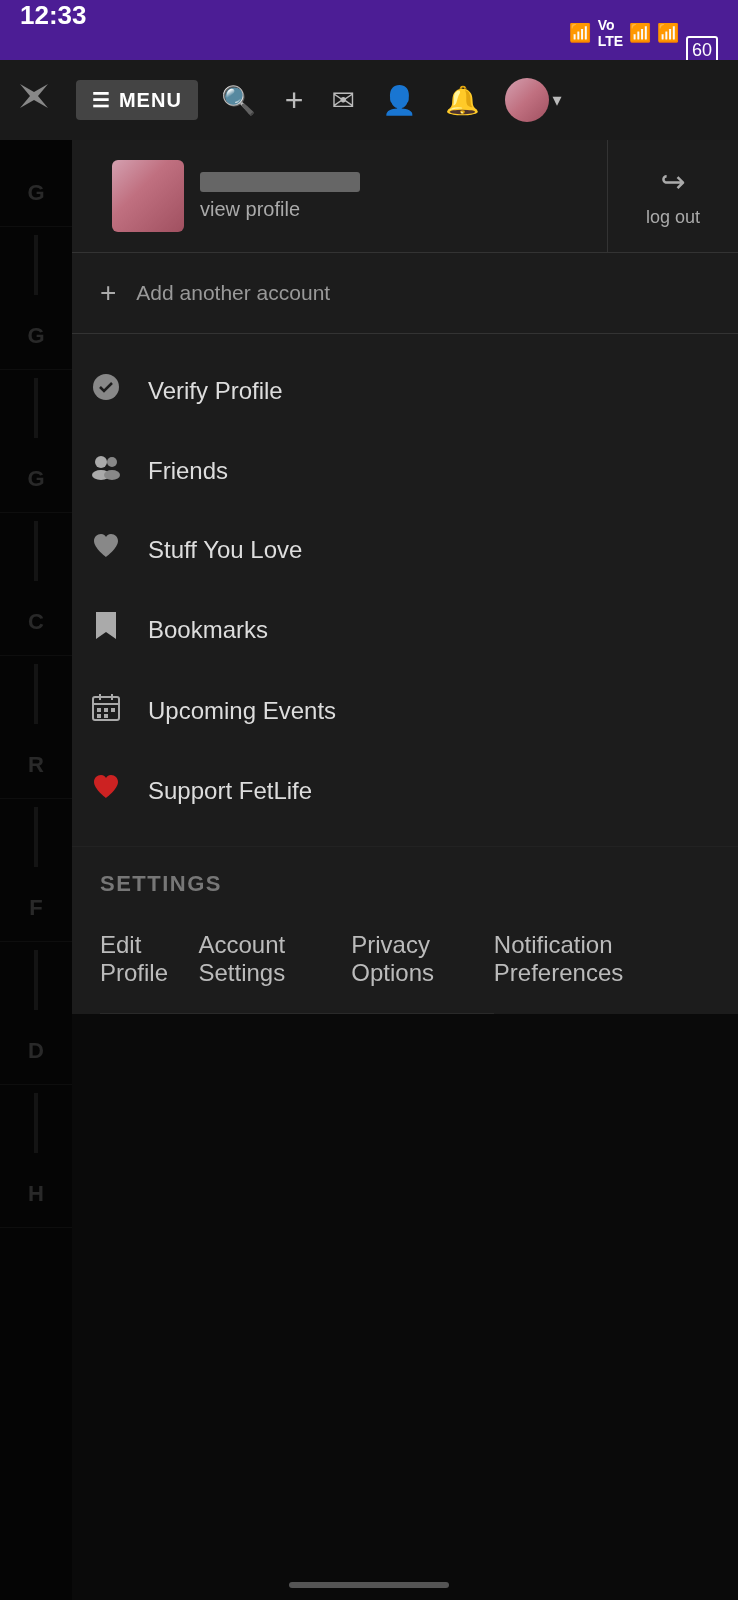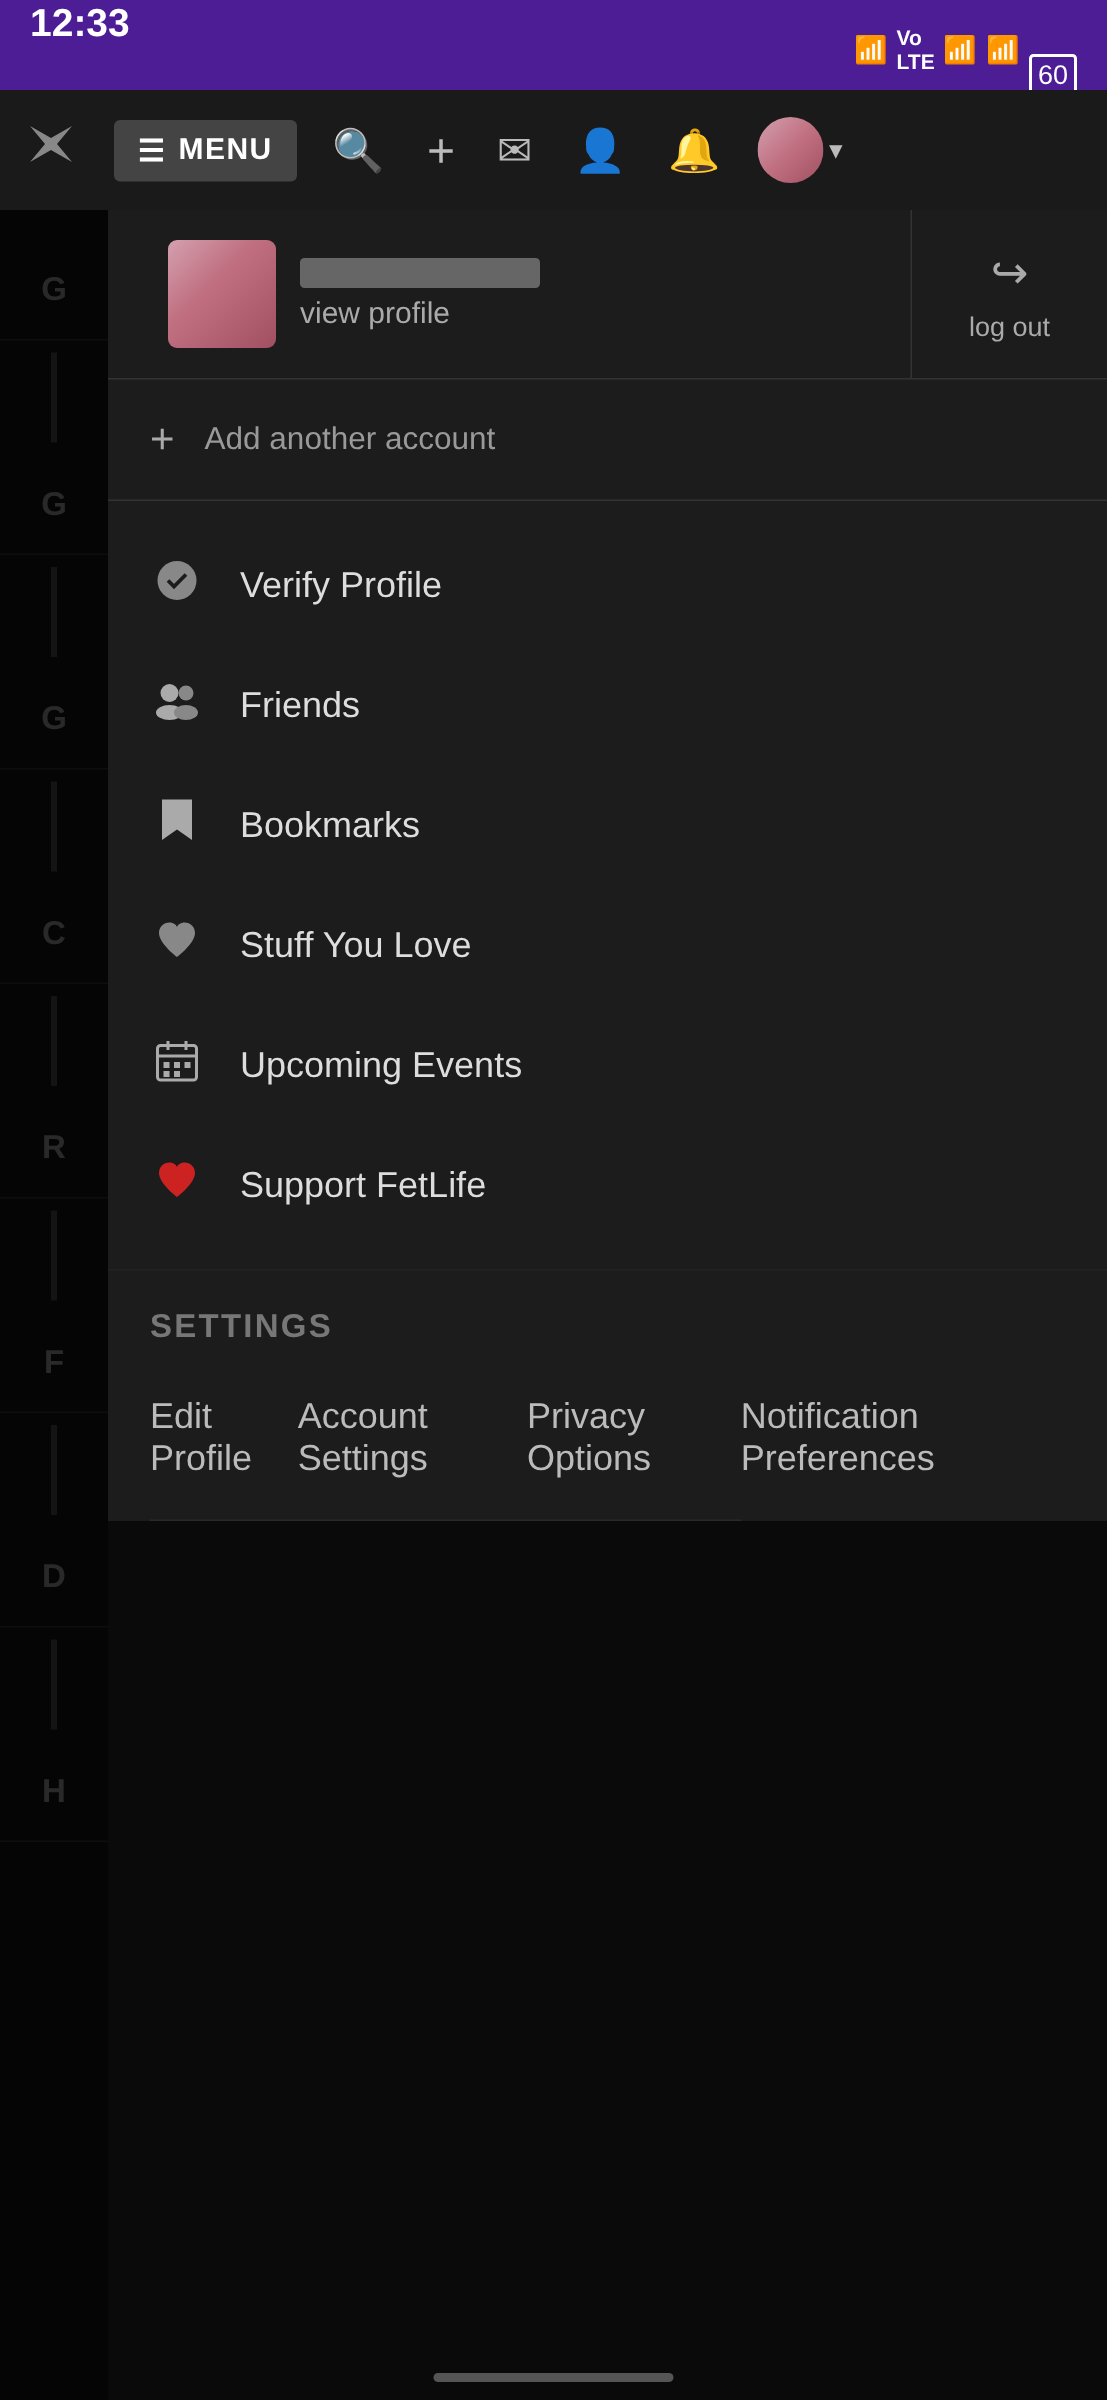--- a/index.html
+++ b/index.html
@@ -279,21 +279,21 @@
     .menu-items {
       display: flex;
       flex-direction: column;
       padding: 16px 0;
       border-bottom: 1px solid #222;
     }
 
     .menu-item {
       display: flex;
       align-items: center;
-      padding: 22px 28px;
+      padding: 22px 16px;
       gap: 24px;
       cursor: pointer;
     }
 
     .menu-item-icon {
       font-size: 28px;
       color: #aaa;
       width: 36px;
       text-align: center;
       flex-shrink: 0;
@@ -472,34 +472,34 @@
             <circle cx="22" cy="9" r="5" fill="#888"></circle>
             <ellipse cx="11" cy="22" rx="9" ry="5" fill="#aaa"></ellipse>
             <ellipse cx="22" cy="22" rx="8" ry="5" fill="#888"></ellipse>
           </svg>
         </span>
         <span class="menu-item-label">Friends</span>
       </div>
 
       <div class="menu-item">
         <span class="menu-item-icon">
+          <svg width="30" height="28" viewBox="0 0 30 28" fill="none">
+            <path d="M15 25 C15 25 3 16 3 9 C3 5 6 2 10 2 C12.5 2 14.5 3.5 15 5 C15.5 3.5 17.5 2 20 2 C24 2 27 5 27 9 C27 16 15 25 15 25Z" fill="#888"></path>
+          </svg>
+        </span>
+        <span class="menu-item-label">Stuff You Love</span>
+      </div>
+
+      <div class="menu-item">
+        <span class="menu-item-icon">
           <svg width="24" height="30" viewBox="0 0 24 30" fill="none">
             <polygon points="2,1 22,1 22,28 12,21 2,28" fill="#aaa"></polygon>
           </svg>
         </span>
         <span class="menu-item-label">Bookmarks</span>
-      </div>
-
-      <div class="menu-item">
-        <span class="menu-item-icon">
-          <svg width="30" height="28" viewBox="0 0 30 28" fill="none">
-            <path d="M15 25 C15 25 3 16 3 9 C3 5 6 2 10 2 C12.5 2 14.5 3.5 15 5 C15.5 3.5 17.5 2 20 2 C24 2 27 5 27 9 C27 16 15 25 15 25Z" fill="#888"></path>
-          </svg>
-        </span>
-        <span class="menu-item-label">Stuff You Love</span>
       </div>
 
       <div class="menu-item">
         <span class="menu-item-icon">
           <svg width="30" height="30" viewBox="0 0 30 30" fill="none">
             <rect x="2" y="5" width="26" height="23" rx="2" fill="none" stroke="#aaa" stroke-width="2"></rect>
             <line x1="2" y1="12" x2="28" y2="12" stroke="#aaa" stroke-width="2"></line>
             <line x1="9" y1="2" x2="9" y2="8" stroke="#aaa" stroke-width="2"></line>
             <line x1="21" y1="2" x2="21" y2="8" stroke="#aaa" stroke-width="2"></line>
             <rect x="6" y="16" width="4" height="4" fill="#aaa"></rect>

